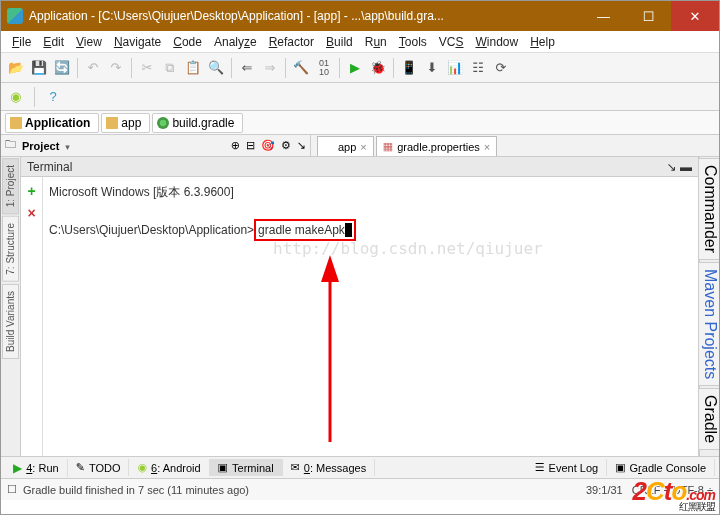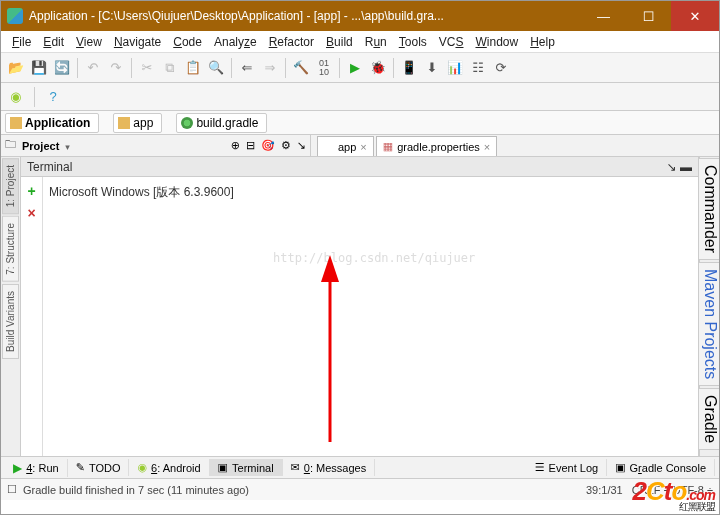--- a/index.html
+++ b/index.html
@@ -14,21 +14,21 @@
 .menubar span { padding: 2px 5px; }
 .menubar span u { text-decoration: underline; }
 .toolbar { height: 30px; border-bottom: 1px solid #ccc; display: flex; align-items: center; padding: 0 4px; gap: 1px; background: #f5f5f5; }
 .tbtn { width: 22px; height: 22px; display: flex; align-items: center; justify-content: center; font-size: 13px; color: #555; border-radius: 2px; }
 .tsep { width: 1px; height: 20px; background: #ccc; margin: 0 3px; }
 .tbtn.disabled { color: #bbb; }
 .runcfg { height: 22px; border: 1px solid #bbb; border-radius: 3px; padding: 0 16px 0 6px; font-size: 11px; display: flex; align-items: center; gap: 4px; background: #fff; position: relative; }
 .runcfg::after { content: "▾"; position: absolute; right: 4px; font-size: 9px; color: #555; }
 .tgreen { color: #2a2; }
 .toolbar2 { height: 28px; border-bottom: 1px solid #ccc; display: flex; align-items: center; padding: 0 4px; gap: 4px; background: #f5f5f5; }
-.crumbs { height: 24px; border-bottom: 1px solid #ccc; display: flex; align-items: center; padding: 0 4px; font-size: 12px; background: #f9f9f9; gap: 12px; }
+.crumbs { height: 24px; border-bottom: 1px solid #ccc; display: flex; align-items: center; padding: 0 4px; font-size: 12px; background: #f9f9f9; }
 .crumb { display: flex; align-items: center; padding: 0 8px 0 4px; border: 1px solid #ccc; border-radius: 2px; margin-right: 2px; background: #fff; gap: 3px; height: 20px; white-space: nowrap; }
 .crumb .fico { width: 12px; height: 12px; }
 .crumb .fico.fld { background: #e6b85c; }
 .crumb .fico.grd { background: radial-gradient(circle,#6c6 40%,#494 42%); border-radius: 50%; }
 .midrow { display: flex; height: 22px; border-bottom: 1px solid #ccc; background: #f2f2f2; font-size: 11px; }
 .projhdr { width: 310px; display: flex; align-items: center; gap: 6px; padding: 0 4px; border-right: 1px solid #ccc; }
 .projhdr .lbl { font-weight: bold; }
 .projhdr .sp { flex: 1; }
 .tabbar { display: flex; align-items: flex-end; padding-left: 6px; gap: 0; }
 .etab { border: 1px solid #bbb; border-bottom: none; padding: 2px 6px; background: #fff; display: flex; align-items: center; gap: 4px; font-size: 11px; height: 20px; margin-right: 2px; }
@@ -40,21 +40,21 @@
 .termwrap { flex: 1; display: flex; flex-direction: column; border-right: 1px solid #ccc; position: relative; }
 .termhdr { height: 20px; background: #e9e9e9; border-bottom: 1px solid #ccc; display: flex; align-items: center; padding: 0 6px; font-size: 12px; color: #333; justify-content: space-between; }
 .termbody { flex: 1; display: flex; }
 .termgut { width: 22px; border-right: 1px solid #ddd; display: flex; flex-direction: column; align-items: center; padding-top: 6px; gap: 6px; font-size: 14px; }
 .plus { color: #2a2; font-weight: bold; }
 .xred { color: #c33; font-weight: bold; }
 .termtxt { flex: 1; padding: 6px 6px; font-family: "Consolas","Courier New",monospace; font-size: 12px; color: #333; line-height: 18px; position: relative; }
 .termtxt .ln { white-space: pre; }
 .hlbox { border: 2px solid #e00; display: inline-block; padding: 0 2px; }
 .cursor { display: inline-block; width: 7px; height: 14px; background: #000; vertical-align: text-bottom; }
-.wm { position: absolute; left: 230px; top: 72px; color: #ddd; font-size: 12px; font-family: monospace; pointer-events: none; }
+.wm { position: absolute; left: 230px; top: 63px; color: #ddd; font-size: 16px; font-family: monospace; pointer-events: none; }
 .arrow { position: absolute; pointer-events: none; }
 .arrow svg { overflow: visible; }
 .rrail { width: 20px; background: #eee; border-left: 1px solid #ccc; display: flex; flex-direction: column; align-items: center; }
 .btmtools { height: 22px; border-top: 1px solid #ccc; display: flex; align-items: center; font-size: 11px; background: #f2f2f2; padding: 0 4px; gap: 0; }
 .bt { padding: 2px 8px; display: flex; align-items: center; gap: 4px; border-right: 1px solid #ddd; white-space: nowrap; }
 .bt.act { background: #ddd; }
 .status { height: 22px; border-top: 1px solid #ccc; display: flex; align-items: center; font-size: 11px; padding: 0 6px; background: #f7f7f7; color: #444; }
 .status .sp { flex: 1; }
 .brand { position: absolute; right: 0; bottom: 0; font-size: 26px; font-weight: bold; color: #d22; font-style: italic; letter-spacing: -1px; padding: 0 4px 2px 0; line-height: 1; pointer-events: none; text-shadow: 1px 1px 0 #fff; }
 .brand .o { color: #fa0; }
@@ -183,20 +183,21 @@
       <span>↘ ▬</span>
     </div>
     <div class="termbody">
       <div class="termgut">
         <span class="plus">+</span>
         <span class="xred">×</span>
       </div>
       <div class="termtxt">
         <div class="ln">Microsoft Windows [版本 6.3.9600]</div>
         <div class="ln">&nbsp;</div>
+        <div class="ln"><span>C:\Users\Qiujuer\Desktop\Application&gt;</span><span class="hlbox"><span>gradle makeApk</span><span class="cursor"></span></span></div>
         <div class="wm">http://blog.csdn.net/qiujuer</div>
         <div class="arrow" style="left:280px; top:85px;">
           <svg width="40" height="180">
               <defs>
                 <marker id="ah" markerWidth="10" markerHeight="10" refX="5" refY="3" orient="auto">
                   <path d="M0,0 L0,6 L9,3 z" fill="#e00"></path>
                 </marker>
               </defs>
               <line x1="7" y1="180" x2="7" y2="5" stroke="#e00" stroke-width="3" marker-end="url(#ah)"></line>
             </svg>

